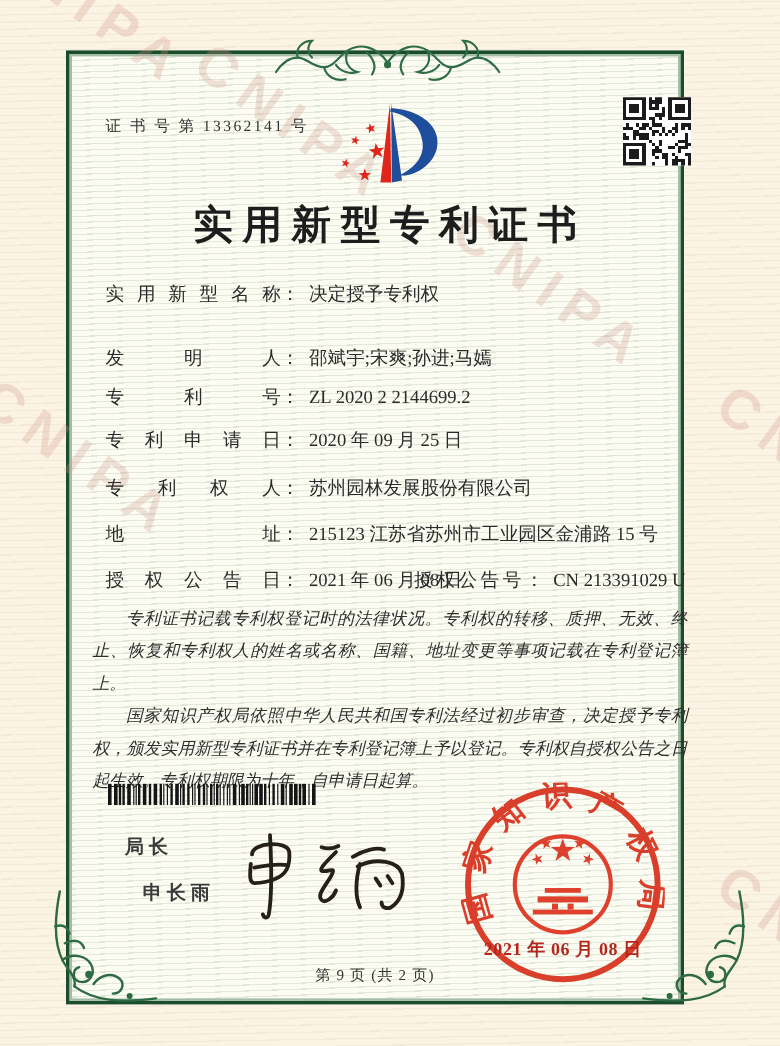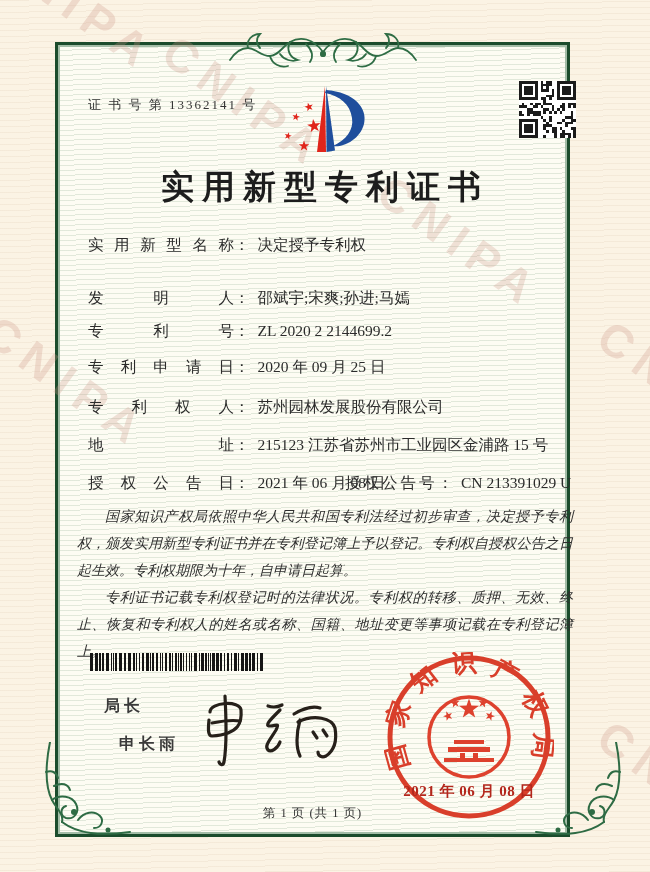--- a/index.html
+++ b/index.html
@@ -258,22 +258,22 @@
     <span class="flabel">地址</span><span class="fcolon">：</span><span>215123 江苏省苏州市工业园区金浦路 15 号</span>
   </div>
   <div class="frow" style="top:473px;">
     <span class="flabel">授权公告日</span><span class="fcolon">：</span><span>2021 年 06 月 08 日</span>
     <span class="grant2">
       <span class="flabel2">授权公告号</span><span class="fcolon">：</span><span>CN 213391029 U</span>
     </span>
   </div>
 
   <div class="paras">
+    <p>专利证书记载专利权登记时的法律状况。专利权的转移、质押、无效、终止、恢复和专利权人的姓名或名称、国籍、地址变更等事项记载在专利登记簿上。</p>
     <p>国家知识产权局依照中华人民共和国专利法经过初步审查，决定授予专利权，颁发实用新型专利证书并在专利登记簿上予以登记。专利权自授权公告之日起生效。专利权期限为十年，自申请日起算。</p>
-    <p>专利证书记载专利权登记时的法律状况。专利权的转移、质押、无效、终止、恢复和专利权人的姓名或名称、国籍、地址变更等事项记载在专利登记簿上。</p>
   </div>
 
   <div class="barcode">
     <svg id="bar-svg" viewBox="0 0 175 18" preserveAspectRatio="none" fill="#151515">
         <rect x="0" y="0" width="3" height="18"></rect>
         <rect x="5" y="0" width="3" height="18"></rect>
         <rect x="9" y="0" width="2" height="18"></rect>
         <rect x="12" y="0" width="2" height="18"></rect>
         <rect x="16" y="0" width="3" height="18"></rect>
         <rect x="21" y="0" width="1" height="18"></rect>
@@ -361,15 +361,15 @@
       <use href="#sstar" transform="translate(106,64) scale(0.5) rotate(20)"></use>
       <rect x="70" y="88" width="30" height="4"></rect>
       <rect x="64" y="95" width="42" height="5"></rect>
       <rect x="76" y="101" width="5" height="5"></rect>
       <rect x="89" y="101" width="5" height="5"></rect>
       <rect x="60" y="106" width="50" height="4"></rect>
     </g>
   </svg>
   <div class="seal-date">2021 年 06 月 08 日</div>
 
-  <div class="footer">第 1 页 (共 1 页)</div>
+  <div class="footer">第 9 页 (共 2 页)</div>
 
 </div>
 
 </body></html>

